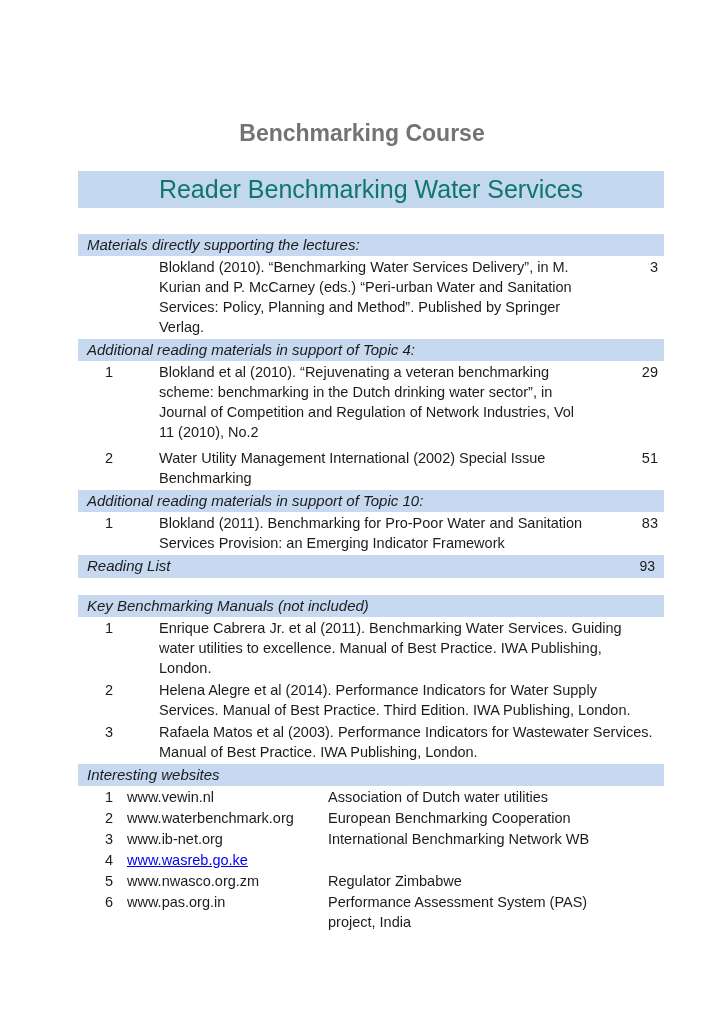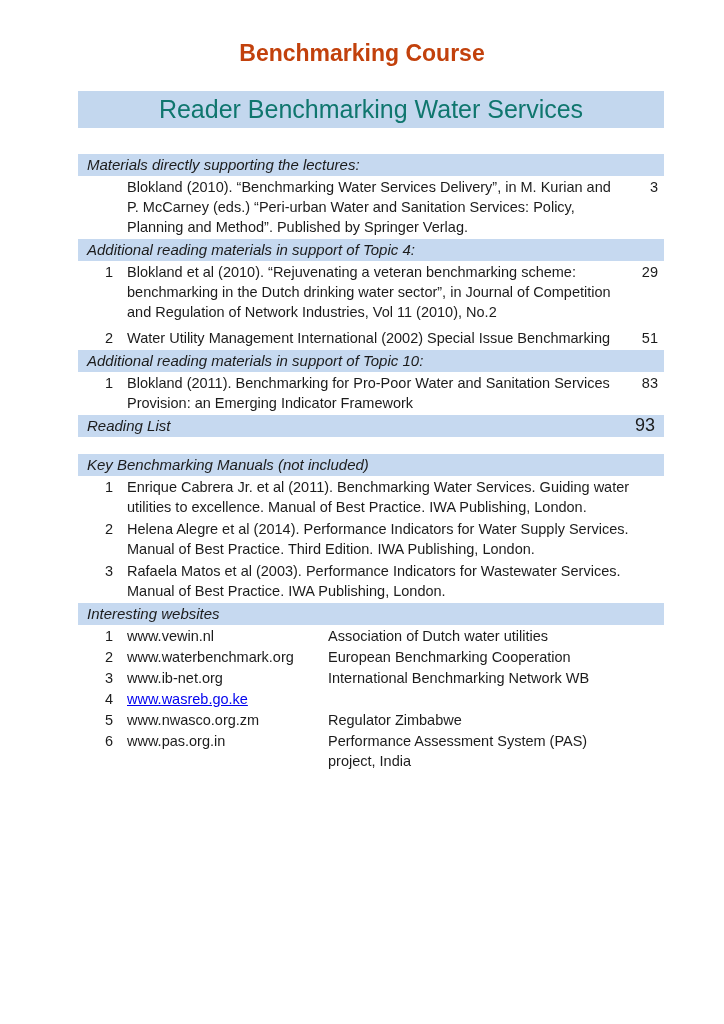--- a/index.html
+++ b/index.html
@@ -11,25 +11,25 @@
   *{box-sizing:border-box;margin:0;padding:0;}
   html,body{background:#ffffff;}
   body{
     width:724px;height:1024px;
     font-family:"Liberation Sans",sans-serif;
     color:var(--ink);
     overflow:hidden;
   }
   .page{width:724px;height:1024px;position:relative;}
   .title{
-    padding-top:40px;
+    padding-top:120px;
     text-align:center;
     font-size:23px;
     font-weight:bold;
-    color:#c2410c;
+    color:#737373;
   }
   .banner{
     width:586px;
     margin:24px 0 0 78px;
     height:37px;
     background:var(--banner-blue);
     text-align:center;
     font-size:25px;
     line-height:37px;
     color:#0f766e;
@@ -44,25 +44,26 @@
     background:var(--bar-blue);
     display:flex;
     justify-content:space-between;
     align-items:baseline;
     padding:2px 9px 3px 9px;
     font-style:italic;
     font-size:15px;
     line-height:17px;
     margin-top:1px;
   }
-  .bar .bar-pg{font-style:normal;font-size:18px;}
+  .bar .bar-pg{font-style:normal;font-size:14px;}
   .entry{
     display:flex;
     align-items:flex-start;
     margin:1px 0 2px 0;
+    gap:32px;
   }
   .entry .num{
     width:15px;
     margin-left:27px;
     flex:0 0 auto;
     text-align:left;
   }
   .entry .etext{
     flex:1 1 auto;
     padding-left:7px;

